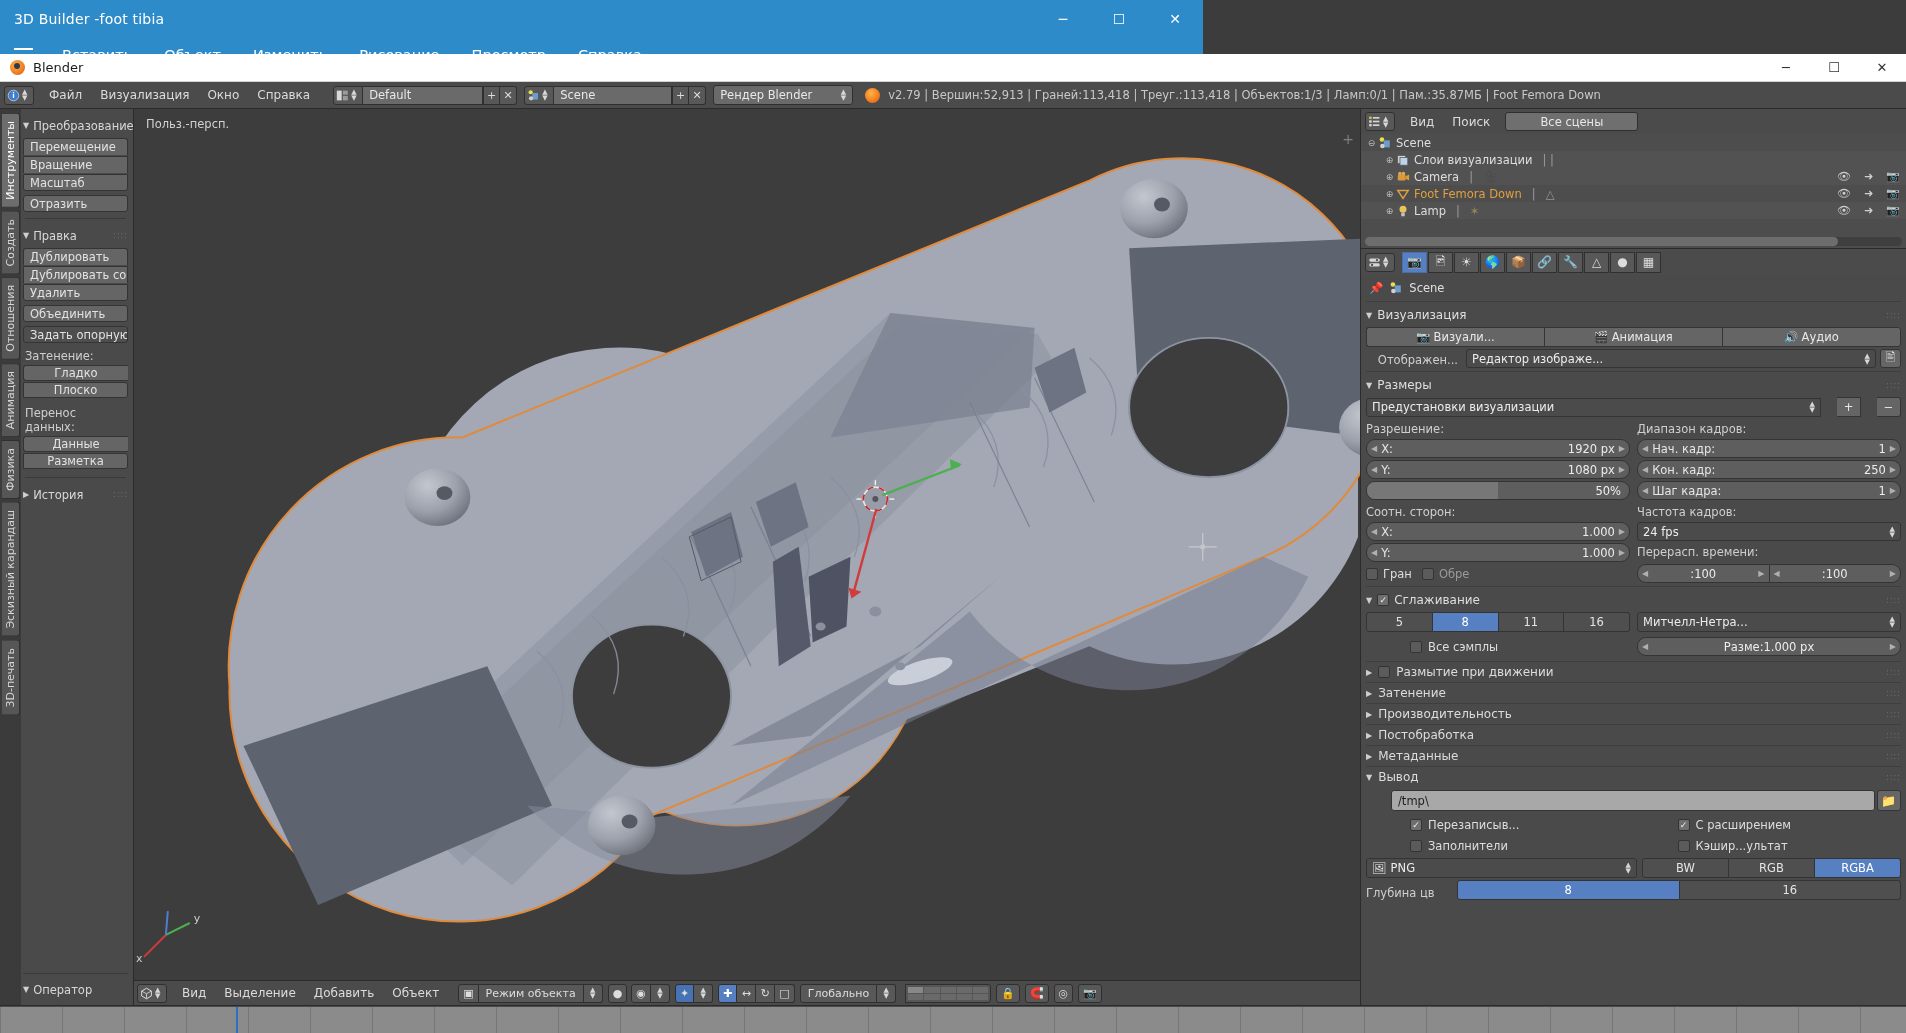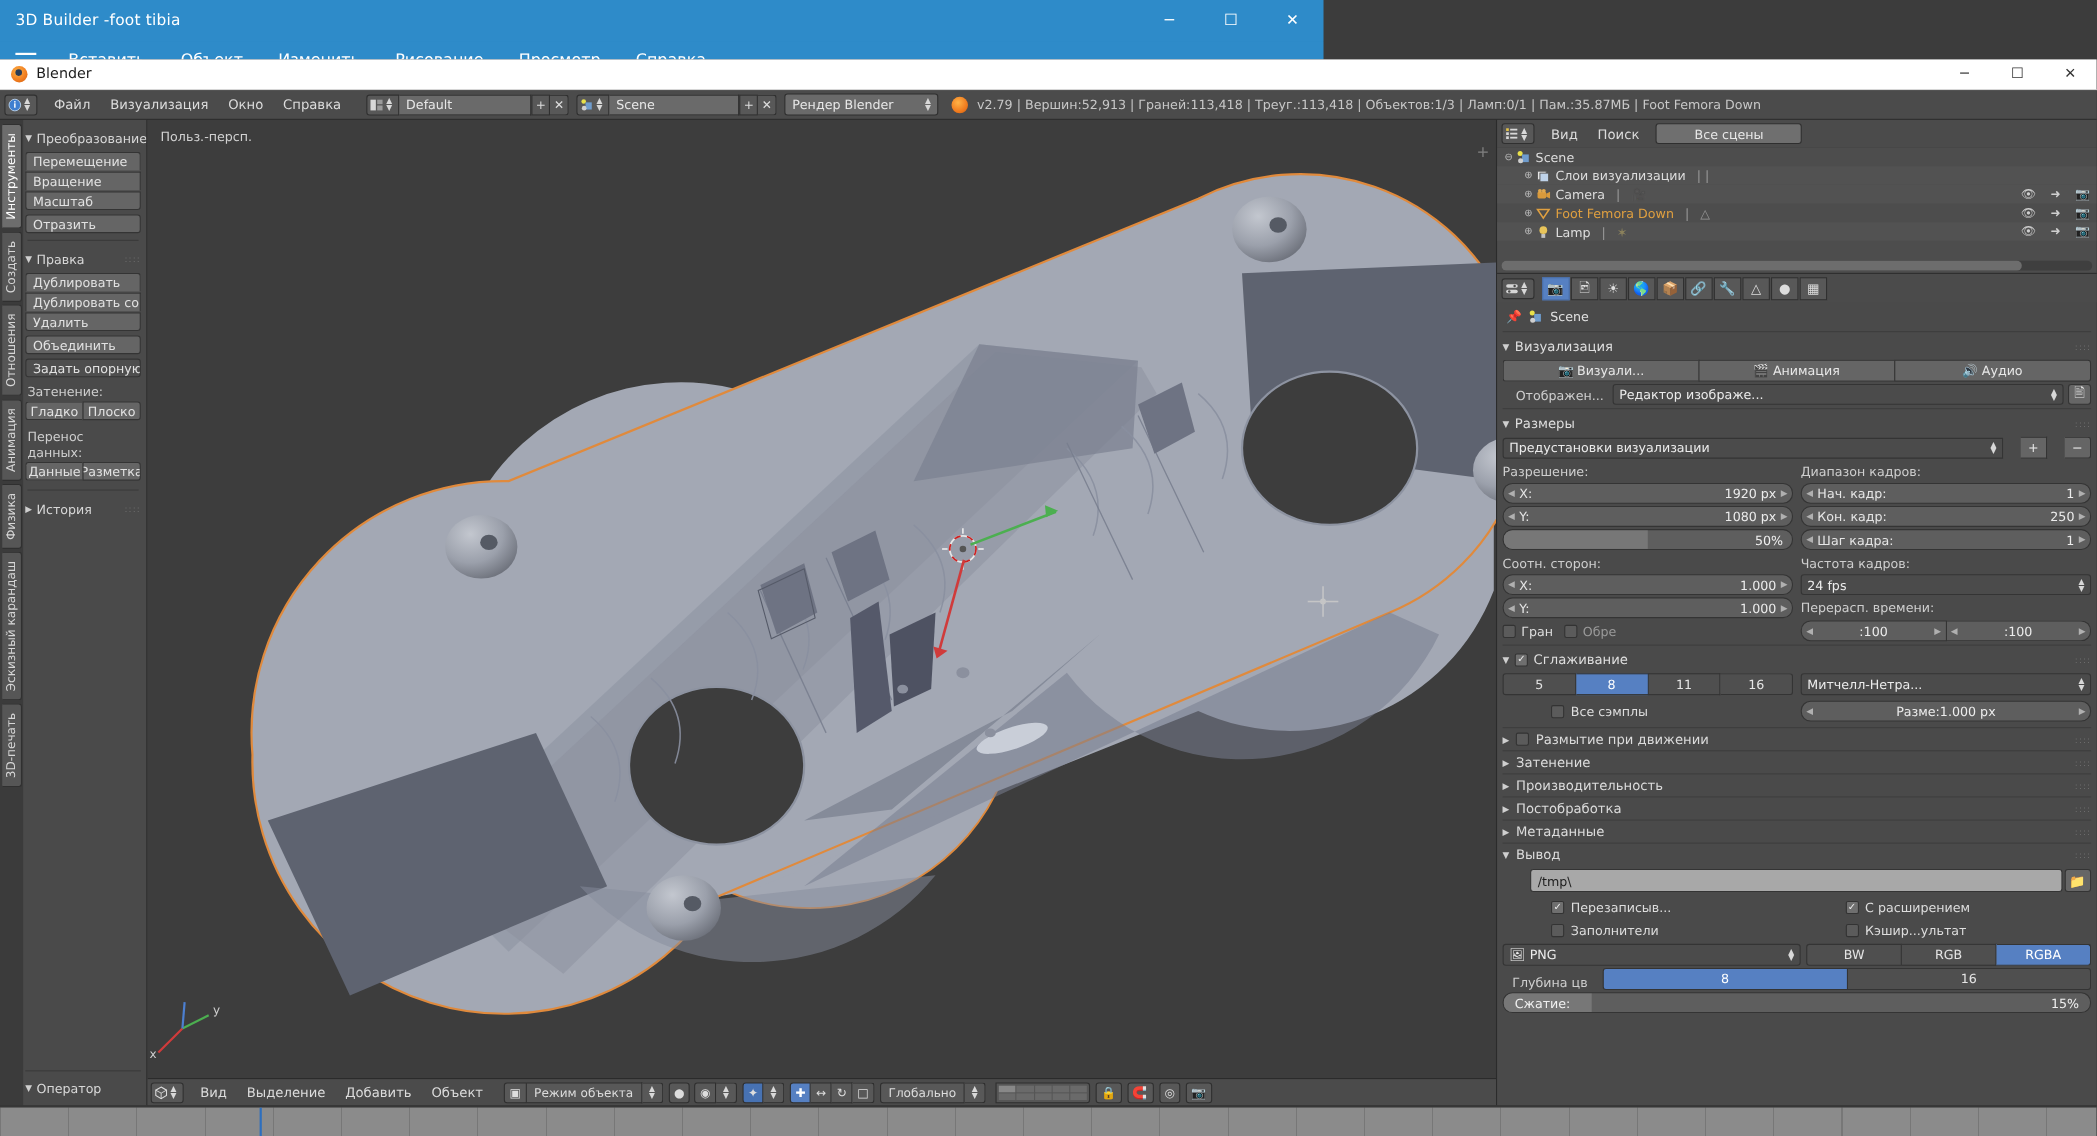--- a/index.html
+++ b/index.html
@@ -130,21 +130,21 @@
   .tbtn {
     height:17px; background:#656565; border:1px solid #343434; border-radius:3px;
     color:#e2e2e2; font-size:11.5px; display:flex; align-items:center;
     padding:0 6px; margin-bottom:1px; white-space:nowrap; overflow:hidden;
   }
   .tbtn.grpTop { border-radius:3px 3px 0 0; border-bottom:none; }
   .tbtn.grpMid { border-radius:0; border-bottom:none; }
   .tbtn.grpBot { border-radius:0 0 3px 3px; }
   .tbtn.dark { background:#4e4e4e; }
   .tlabel { color:#cfcfcf; font-size:11.5px; margin:5px 0 2px 2px; }
-  .trow { display:flex; gap:0; margin-bottom:2px; }
+  .trow { display:flex; gap:0; margin-bottom:2px;flex-direction:column; }
   .trow .tbtn { flex:1; justify-content:center; }
   .trow .tbtn:first-child { border-radius:3px 0 0 3px; border-right:none; }
   .trow .tbtn:last-child { border-radius:0 3px 3px 0; }
   .sep { height:1px; background:#3a3a3a; margin:5px 2px; }
   #operator-panel {
     margin-top:auto; border-top:1px solid #3a3a3a; padding-top:4px;
     padding-bottom:3px;
   }
 
   
@@ -1038,31 +1038,24 @@
               <span>PNG</span>
               <span class="updown" style="margin-left:auto;">▲<br>▼</span>
             </div>
             <div class="seg-row" style="flex:1;margin-top:0;">
               <div class="seg">BW</div>
               <div class="seg">RGB</div>
               <div class="seg sel">RGBA</div>
             </div>
           </div>
           <div class="srow" style="gap:5px;">
-            <span class="sublabel" style="flex:0 0 86px;text-align:center;line-height:20px;">Глубина цв</span>
+            <span class="sublabel" style="flex:0 0 86px;text-align:left;line-height:20px;">Глубина цв</span>
             <div class="seg-row" style="flex:1;margin-top:0;">
               <div class="seg sel">8</div>
               <div class="seg">16</div>
-            </div>
-          </div>
-          <div class="srow">
-            <div class="slider" style="flex:1;justify-content:space-between;padding:0 10px;">
-              <i class="fill" style="width:15%"></i>
-              <span>Сжатие:</span>
-              <span>15%</span>
             </div>
           </div>
         </div>
       </div>
     </div>
   </div>
 
   <div id="timeline" style="position:relative;overflow:hidden;">
     <div id="timeline-grid"></div>
     <div id="tl-playhead"></div>

